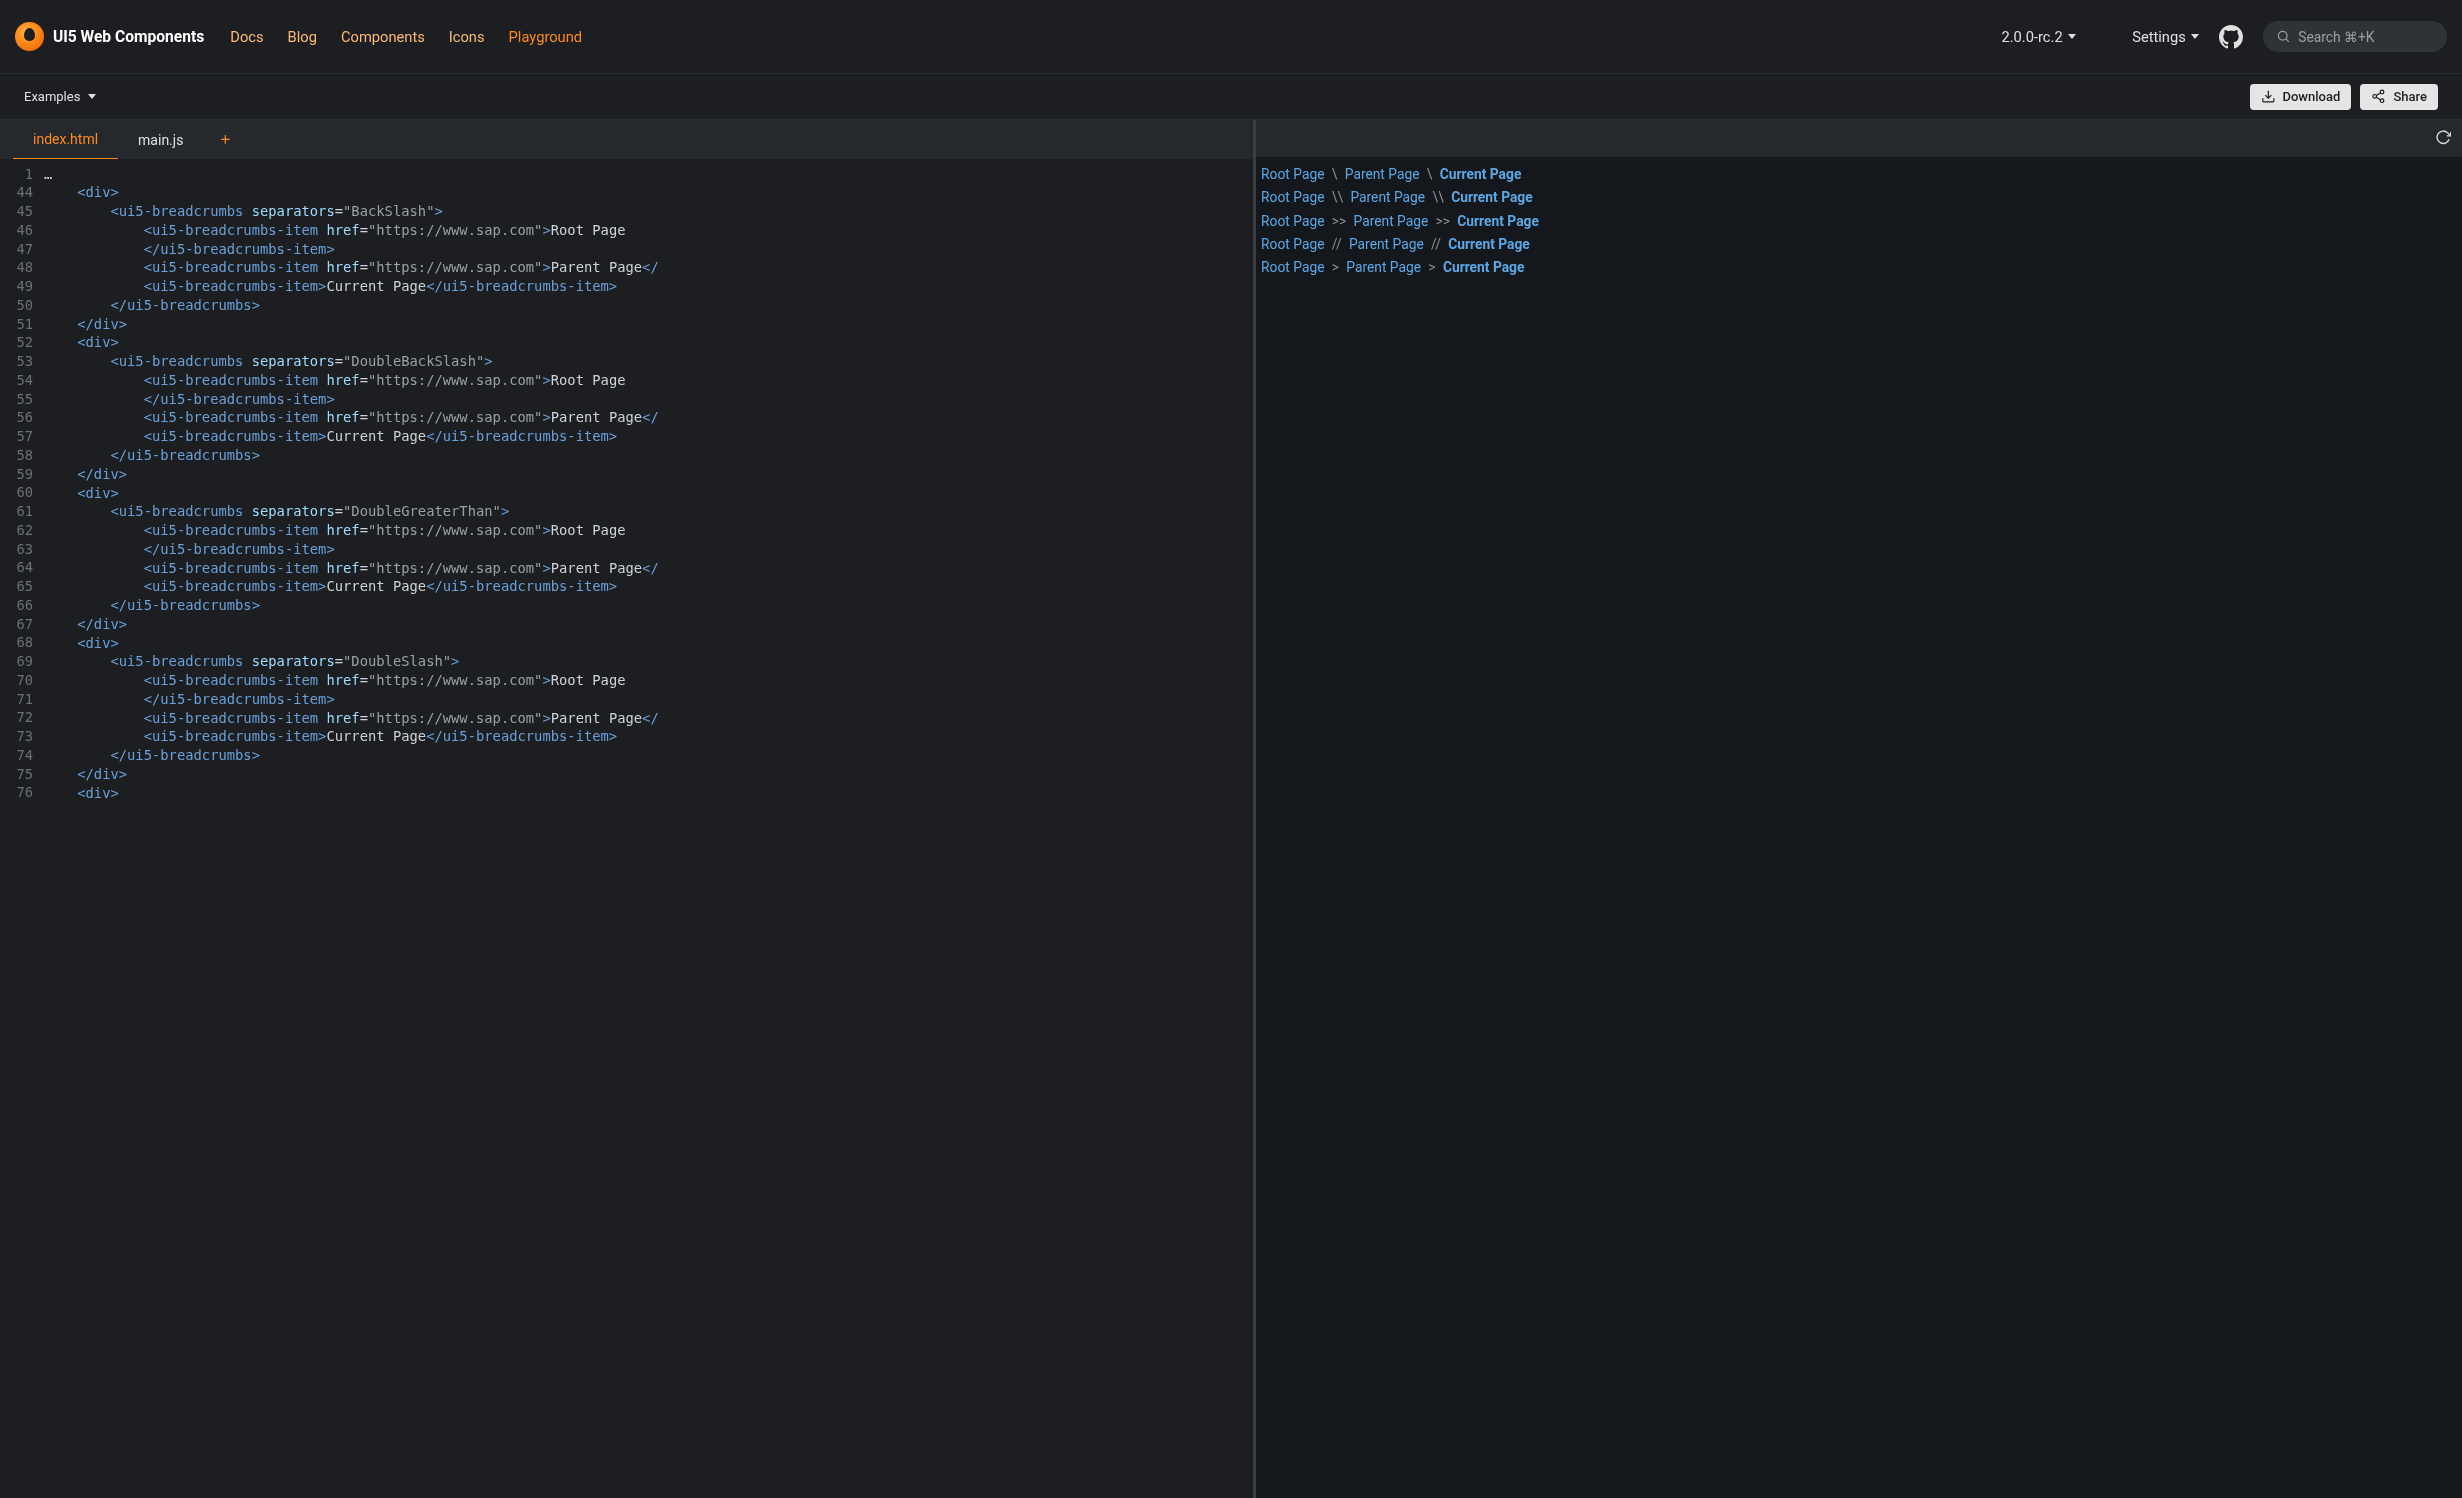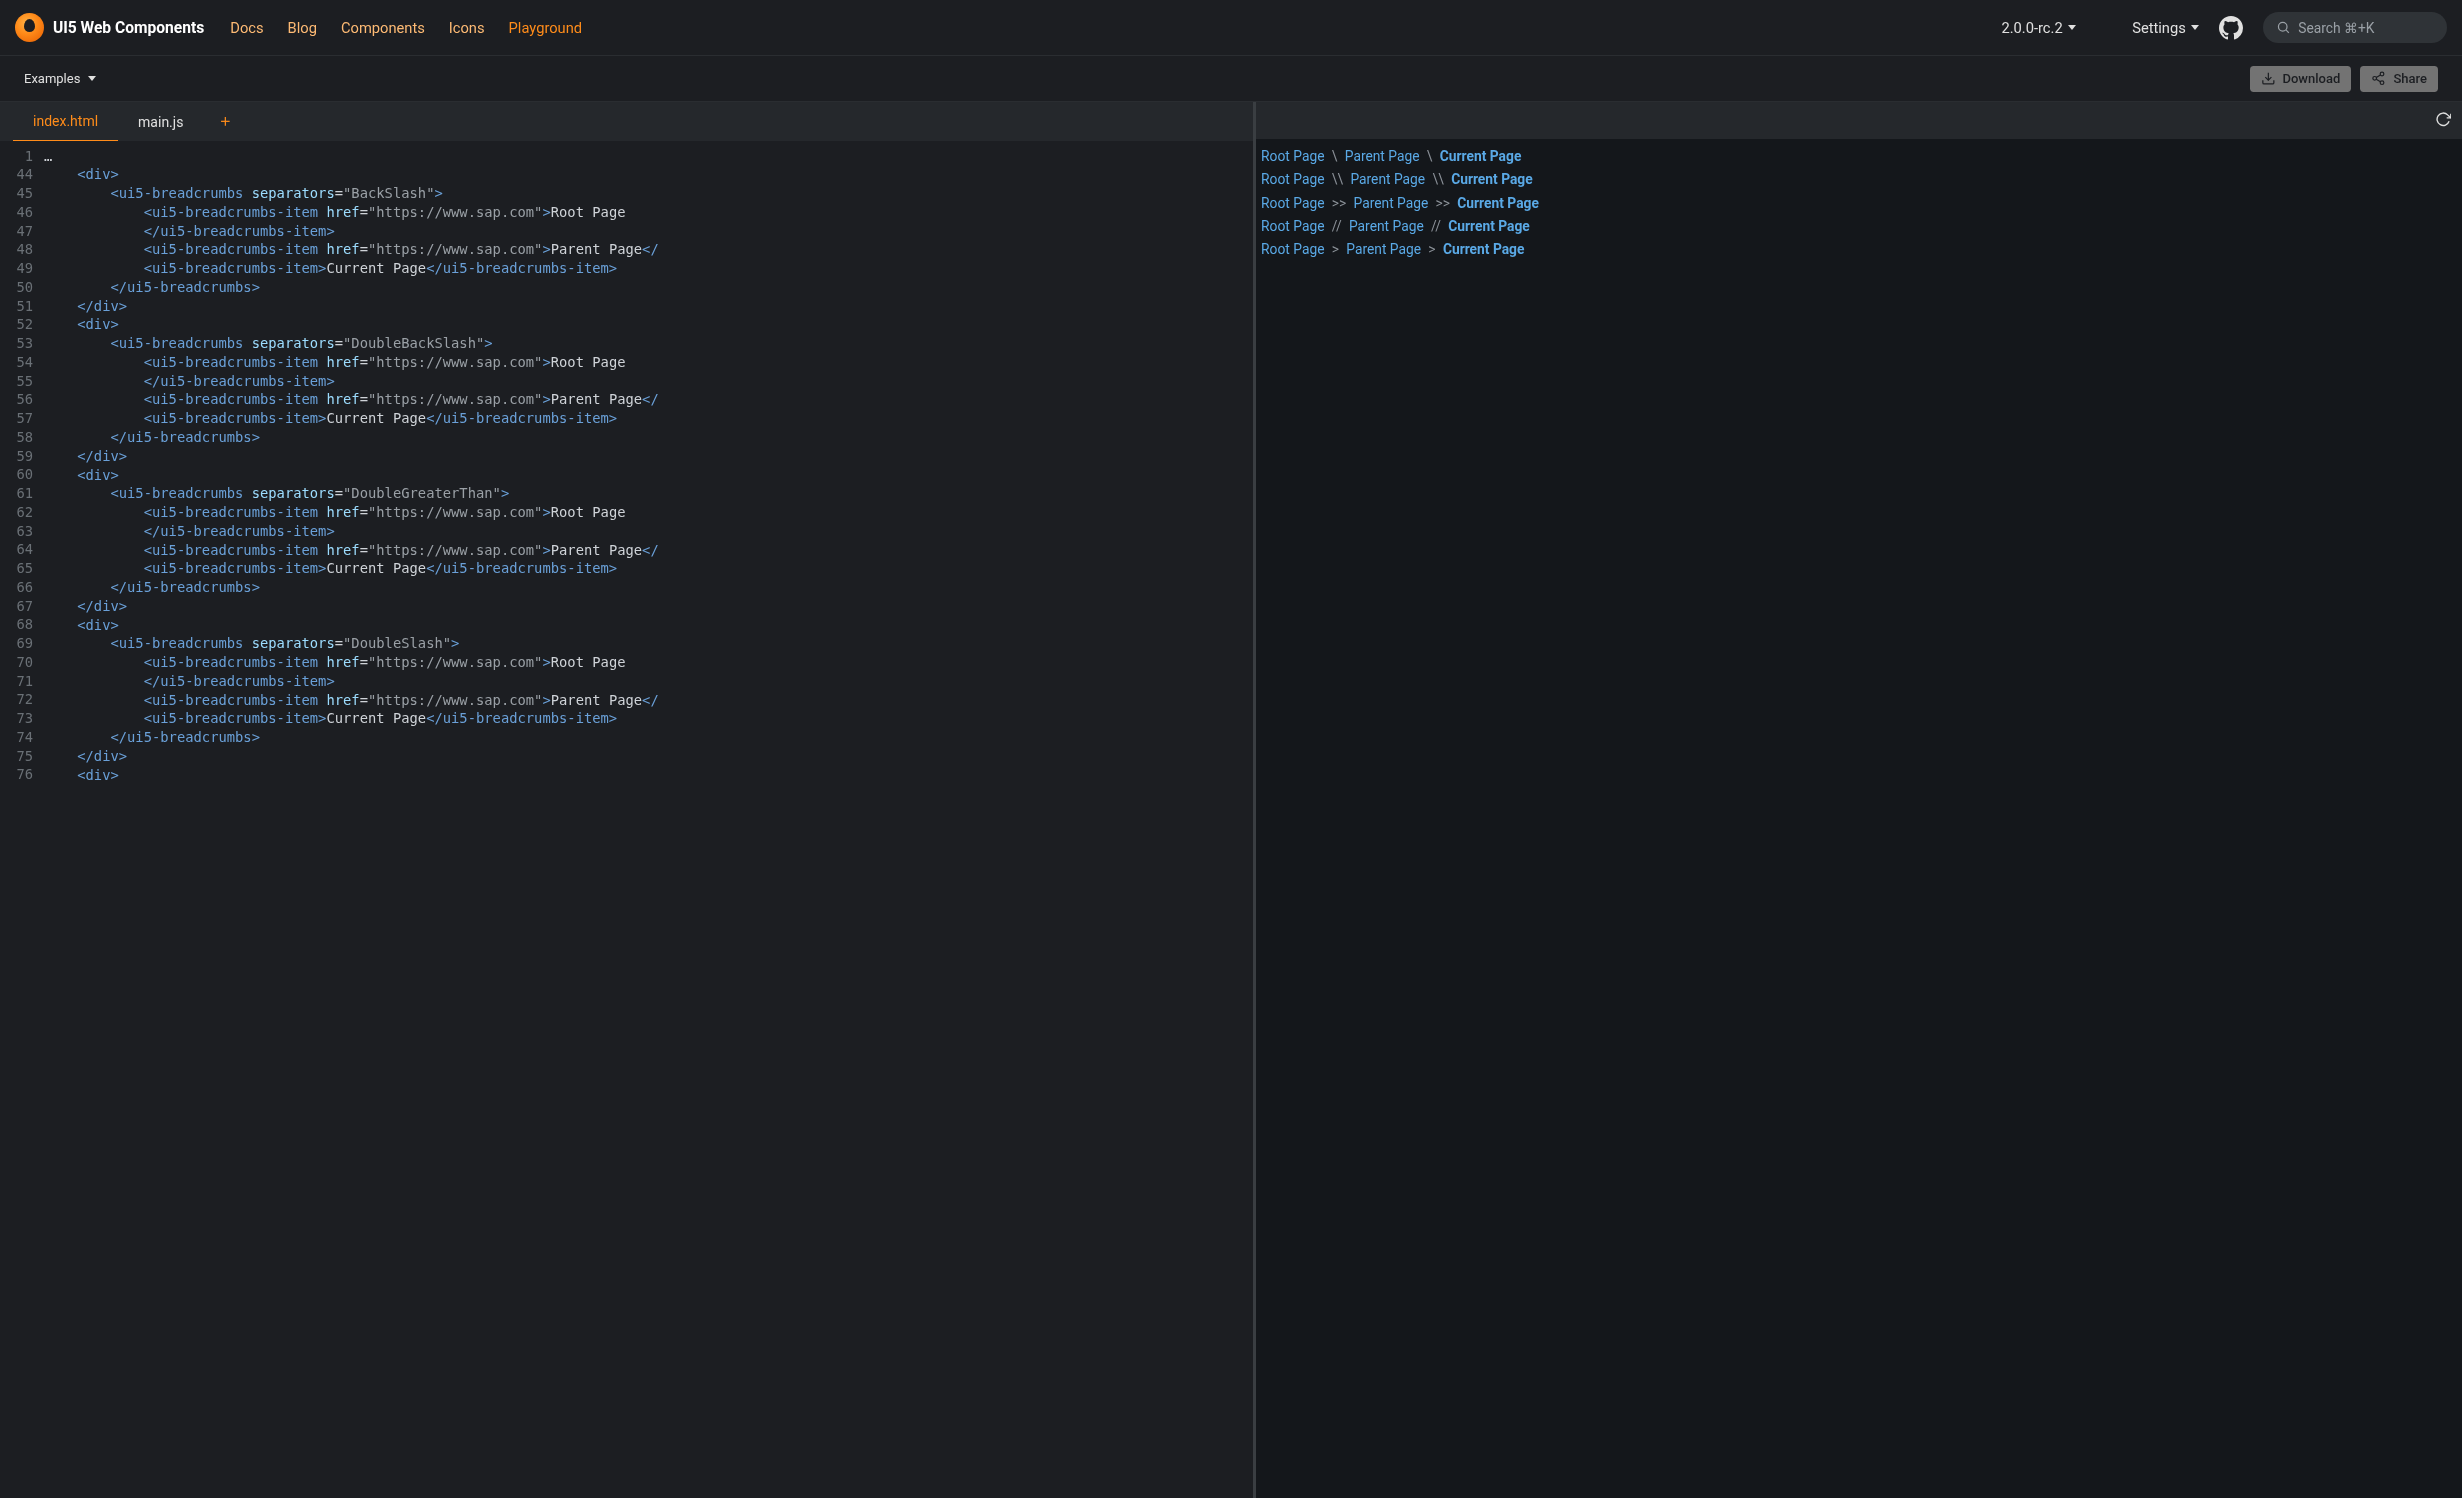--- a/index.html
+++ b/index.html
@@ -6,21 +6,21 @@
   body {
     font-family: -apple-system, BlinkMacSystemFont, "Segoe UI", Roboto, sans-serif;
     background: #1c1e22;
     color: #e0e0e0;
     font-size: 13.8px;
     overflow: hidden;
   }
 
   
   .topbar {
-    height: 56px;
+    height: 74px;
     background: #1c1e22;
     display: flex;
     align-items: center;
     padding: 0 14.7px;
     border-bottom: 0.9px solid #2a2d31;
     gap: 26px;
   }
   .brand { display: flex; align-items: center; gap: 9.2px; }
   .brand-logo {
     width: 29px; height: 29px; border-radius: 50%;
@@ -53,21 +53,21 @@
   
   .toolbar {
     height: 46px; background: #1c1e22;
     display: flex; align-items: center; padding: 0 24px;
     border-bottom: 0.9px solid #2a2d31;
   }
   .toolbar-left { display: flex; align-items: center; gap: 7.3px; cursor: pointer; font-size: 13px; }
   .toolbar-spacer { flex: 1; }
   .toolbar-buttons { display: flex; gap: 9.2px; }
   .btn {
-    background: #737373; color: #1c1e22; border-radius: 3.7px;
+    background: #e5e5e5; color: #1c1e22; border-radius: 3.7px;
     padding: 5.5px 11px; display: flex; align-items: center; gap: 7.3px;
     cursor: pointer; font-size: 13px; font-weight: 500;
   }
   .btn svg { width: 14.7px; height: 14.7px; }
 
   
   .split {
     display: flex;
     height: calc(100vh - 102px);
   }

